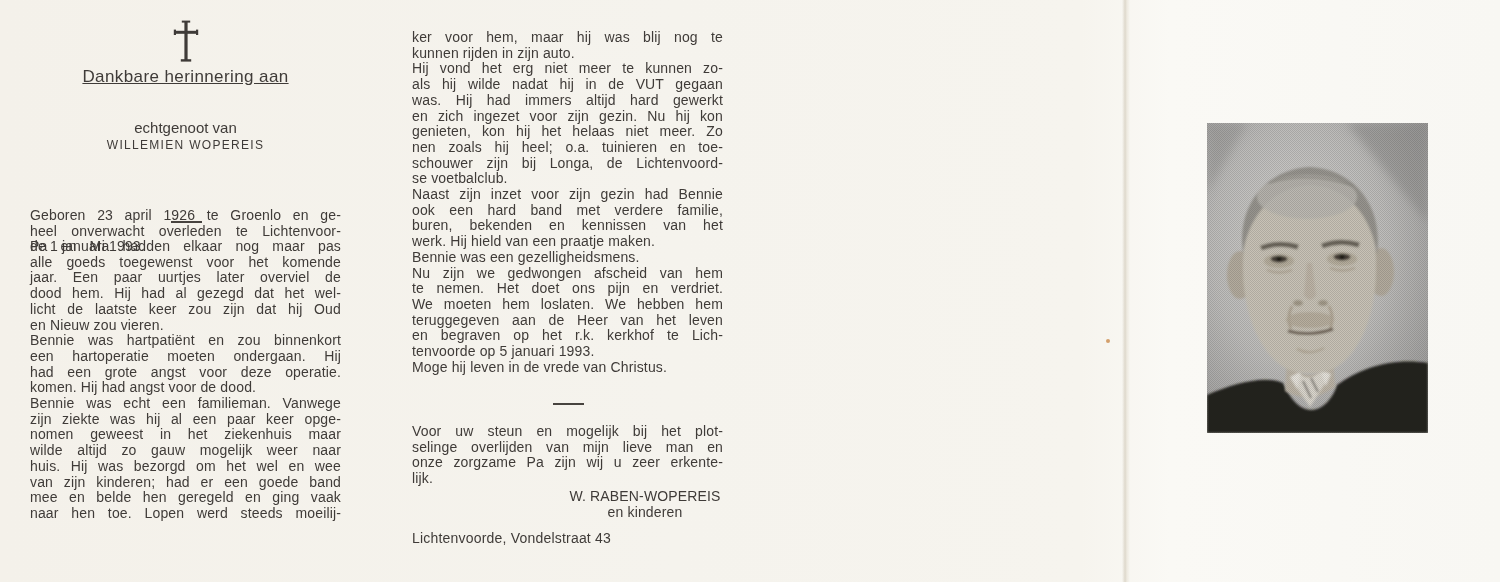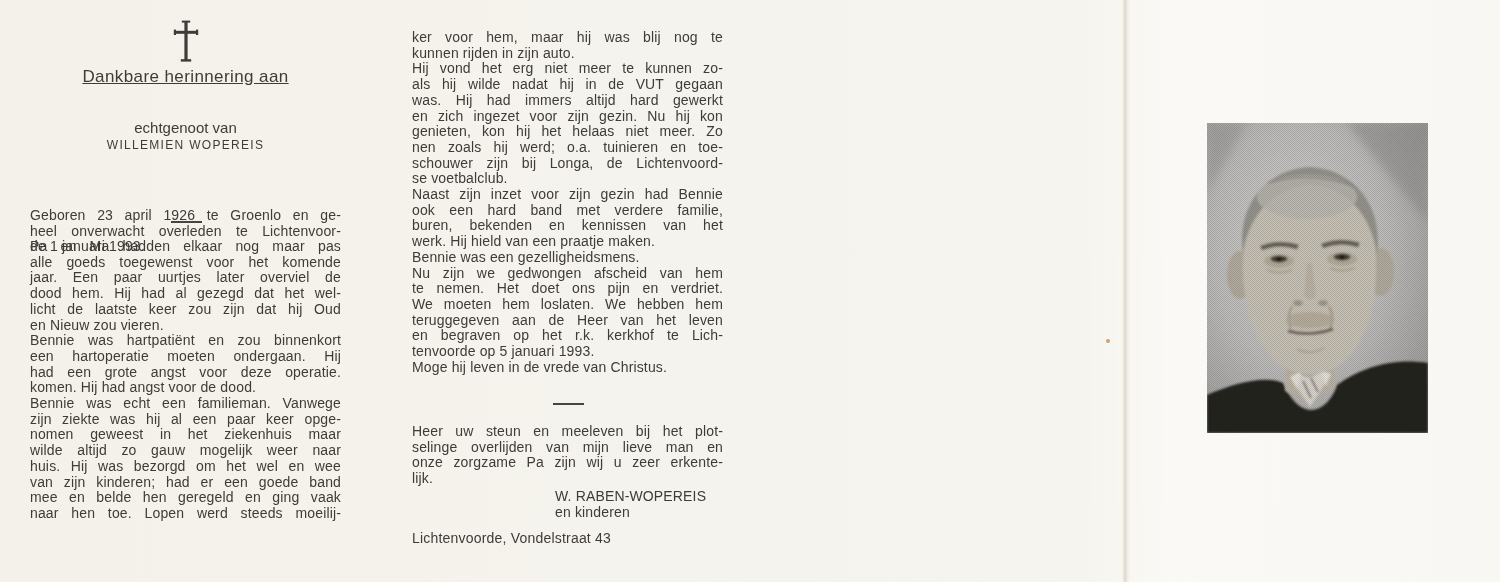--- a/index.html
+++ b/index.html
@@ -19,21 +19,21 @@
   .name{top:91px;font-size:19.5px;letter-spacing:.4px;}
   .relation{top:119px;font-size:15px;}
   .spouse{top:138px;font-size:12px;letter-spacing:1.3px;}
   .block{position:absolute;left:0;width:100%;font-size:14px;letter-spacing:.15px;}
   .ln{line-height:15.7px;white-space:nowrap;}
   .ln.j{text-align:justify;text-align-last:justify;white-space:normal;}
   .vitals{top:164px;margin-top:44px;}
   .body1{top:239px;}
   .mbody{top:30px;}
   .closing{top:424px;}
-  .signature{top:489px;left:143px;width:180px;}
+  .signature{top:489px;left:143px;width:180px;text-align:center;}
   .signature .ln{white-space:nowrap;}
   .address{position:absolute;top:530px;left:0;font-size:14px;letter-spacing:.2px;}
   .rule{position:absolute;width:31px;height:2px;background:#47433f;}
   .rule1{top:221px;left:141px;}
   .rule2{top:403px;left:141px;}
   .fold{
     position:absolute;top:0;left:1122px;width:8px;height:582px;
     background:linear-gradient(90deg,rgba(205,195,175,0) 0%,rgba(190,180,158,.45) 38%,rgba(236,232,222,.9) 62%,rgba(205,195,175,0) 100%);
   }
   .photo{position:absolute;left:1207px;top:123px;width:221px;height:310px;}
@@ -91,39 +91,39 @@
 
   <div class="col middle">
     <div class="block mbody">
         <div class="ln j">ker voor hem, maar hij was blij nog te</div>
         <div class="ln">kunnen rijden in zijn auto.</div>
         <div class="ln j">Hij vond het erg niet meer te kunnen zo-</div>
         <div class="ln j">als hij wilde nadat hij in de VUT gegaan</div>
         <div class="ln j">was. Hij had immers altijd hard gewerkt</div>
         <div class="ln j">en zich ingezet voor zijn gezin. Nu hij kon</div>
         <div class="ln j">genieten, kon hij het helaas niet meer. Zo</div>
-        <div class="ln j">nen zoals hij werd; o.a. tuinieren en toe-</div>
+        <div class="ln j">nen zoals hij heel; o.a. tuinieren en toe-</div>
         <div class="ln j">schouwer zijn bij Longa, de Lichtenvoord-</div>
         <div class="ln">se voetbalclub.</div>
         <div class="ln j">Naast zijn inzet voor zijn gezin had Bennie</div>
         <div class="ln j">ook een hard band met verdere familie,</div>
         <div class="ln j">buren, bekenden en kennissen van het</div>
         <div class="ln">werk. Hij hield van een praatje maken.</div>
         <div class="ln">Bennie was een gezelligheidsmens.</div>
         <div class="ln j">Nu zijn we gedwongen afscheid van hem</div>
         <div class="ln j">te nemen. Het doet ons pijn en verdriet.</div>
         <div class="ln j">We moeten hem loslaten. We hebben hem</div>
         <div class="ln j">teruggegeven aan de Heer van het leven</div>
         <div class="ln j">en begraven op het r.k. kerkhof te Lich-</div>
         <div class="ln">tenvoorde op 5 januari 1993.</div>
         <div class="ln">Moge hij leven in de vrede van Christus.</div>
       </div>
     <div class="rule rule2"></div>
     <div class="block closing">
-        <div class="ln j">Heer uw steun en meeleven bij het plot-</div>
+        <div class="ln j">Voor uw steun en mogelijk bij het plot-</div>
         <div class="ln j">selinge overlijden van mijn lieve man en</div>
         <div class="ln j">onze zorgzame Pa zijn wij u zeer erkente-</div>
         <div class="ln">lijk.</div>
       </div>
     <div class="block signature">
         <div class="ln">W. RABEN-WOPEREIS</div>
         <div class="ln">en kinderen</div>
       </div>
     <div class="address">Lichtenvoorde, Vondelstraat 43</div>
   </div>

